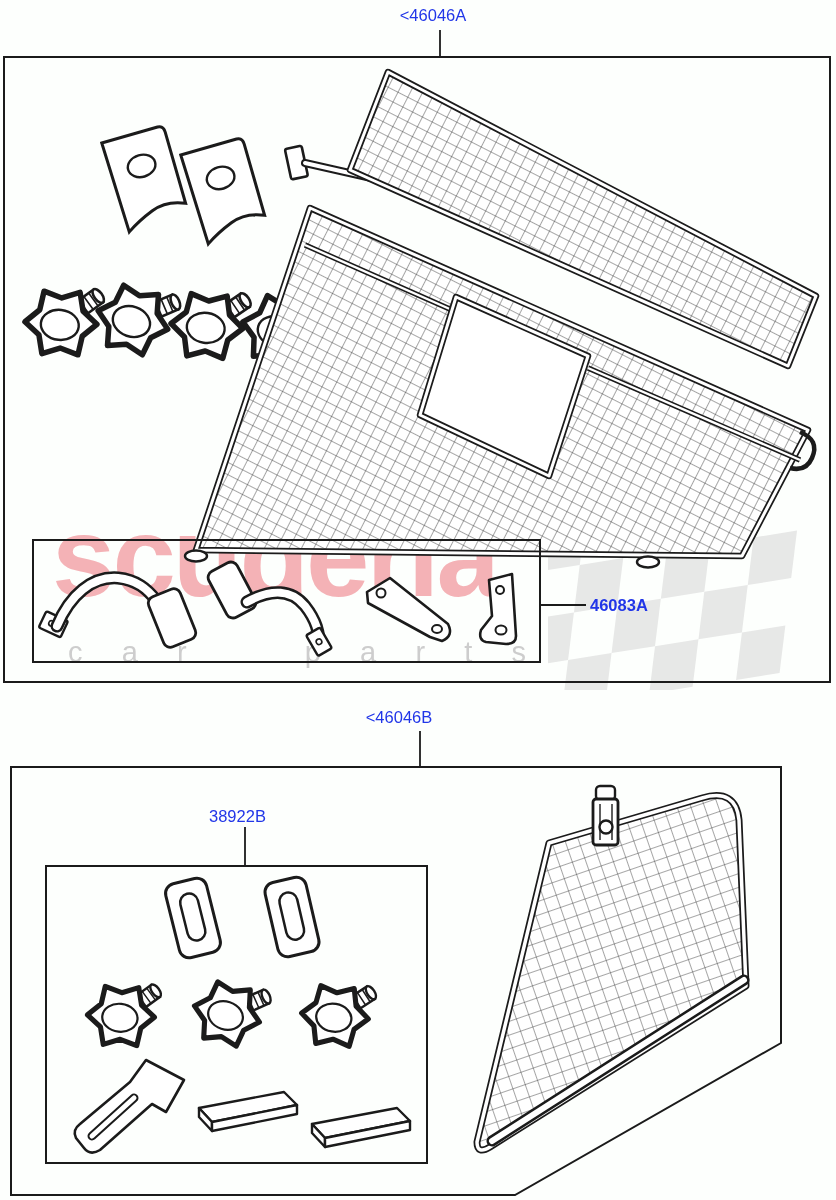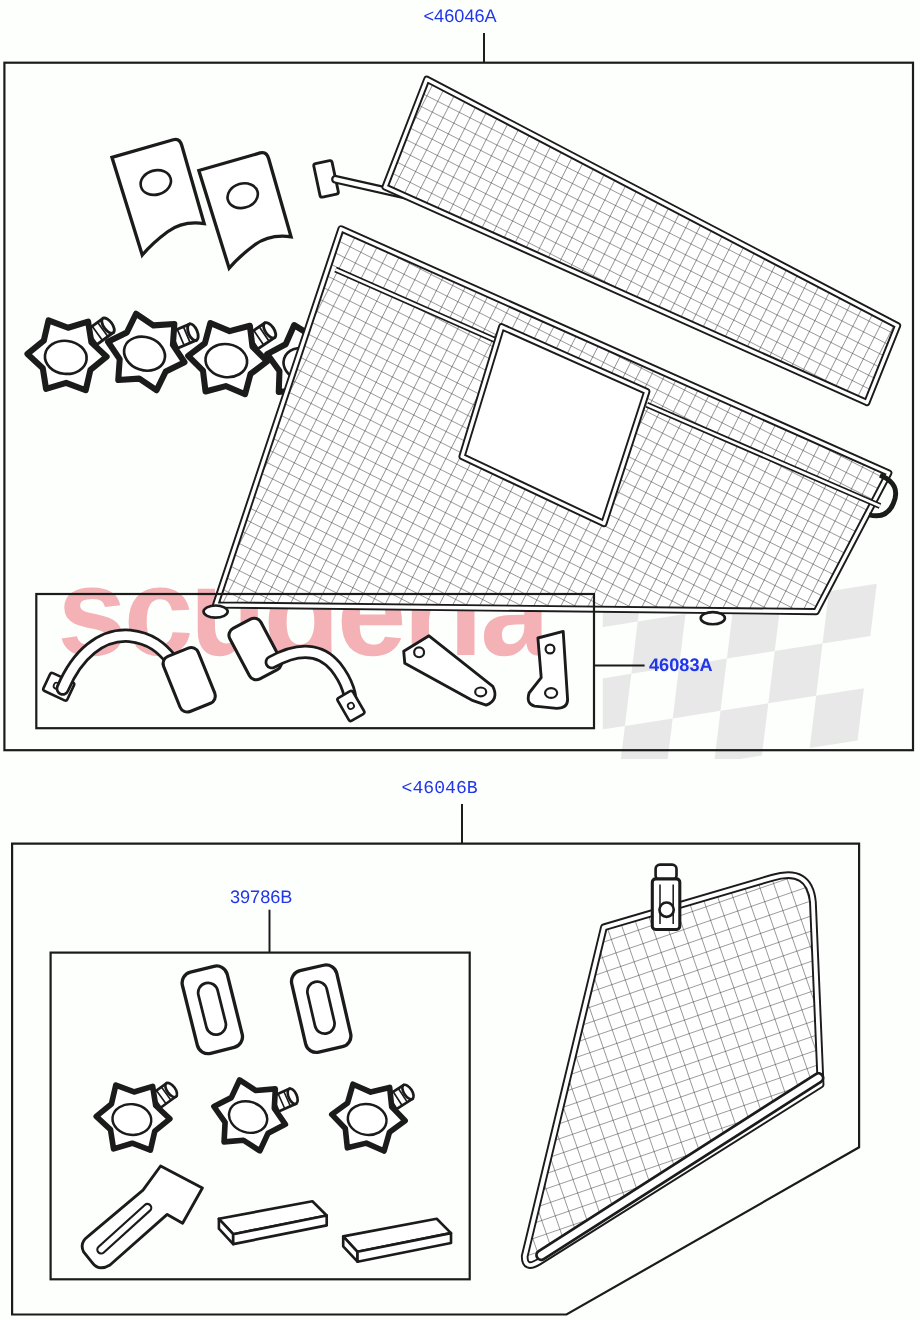--- a/index.html
+++ b/index.html
@@ -10,29 +10,30 @@
   .wm-brand{position:absolute;left:52px;top:500px;font-size:114px;font-weight:bold;
             letter-spacing:-3px;color:#f2a0a5;opacity:.8;line-height:1;}
   .wm-sub{position:absolute;left:68px;top:638px;font-size:29px;color:#cbcbcb;
           letter-spacing:1.35em;word-spacing:1.1em;opacity:.95;line-height:1;}
   .wm-flag{position:absolute;left:548px;top:500px;opacity:.6;}
   
   .art{position:absolute;left:0;top:0;}
   
   .lbl{position:absolute;font-size:16.5px;color:#2136e8;white-space:nowrap;line-height:1.15;
        cursor:pointer;}
-  .lbl.c{width:96px;}
+  .lbl.c{text-align:center;width:96px;}
 </style>
 </head>
 <body>
 
 <div class="canvas">
 
   <div class="wm-layer">
     <div class="wm-brand">scuderia</div>
+    <div class="wm-sub">car parts</div>
     <svg class="wm-flag" width="260" height="190">
       <g transform="rotate(-9 130 95) skewX(-16)" fill="#d9d9d9">
         <rect x="8" y="4" width="44" height="46"></rect>
           <rect x="96" y="4" width="44" height="46"></rect>
           <rect x="184" y="4" width="44" height="46"></rect>
         <rect x="52" y="50" width="44" height="46"></rect>
           <rect x="140" y="50" width="44" height="46"></rect>
           <rect x="228" y="50" width="44" height="46"></rect>
         <rect x="8" y="96" width="44" height="46"></rect>
           <rect x="96" y="96" width="44" height="46"></rect>
@@ -226,15 +227,15 @@
           <rect x="593" y="799" width="25" height="46" rx="3" fill="#fff" stroke="#1b1b1b" stroke-width="2.8"></rect>
           <path d="M600,804 V840 M612,804 V840" stroke="#1b1b1b" stroke-width="1.4" fill="none"></path>
           <circle cx="606" cy="827" r="6.5" fill="#fff" stroke="#1b1b1b" stroke-width="2.4"></circle>
         </g>
       </g>
     </g>
   </svg>
 
   <div class="lbl c" style="left:385px;top:6px;">&lt;46046A</div>
   <div class="lbl" style="left:590px;top:596px;font-weight:bold;">46083A</div>
-  <div class="lbl c" style="left:365px;top:708px;font-family:Liberation Mono, monospace;">&lt;46046B</div>
-  <div class="lbl" style="left:209px;top:807px;">39786B</div>
+  <div class="lbl c" style="left:351px;top:708px;">&lt;46046B</div>
+  <div class="lbl" style="left:209px;top:807px;">38922B</div>
 </div>
 
 </body></html>

